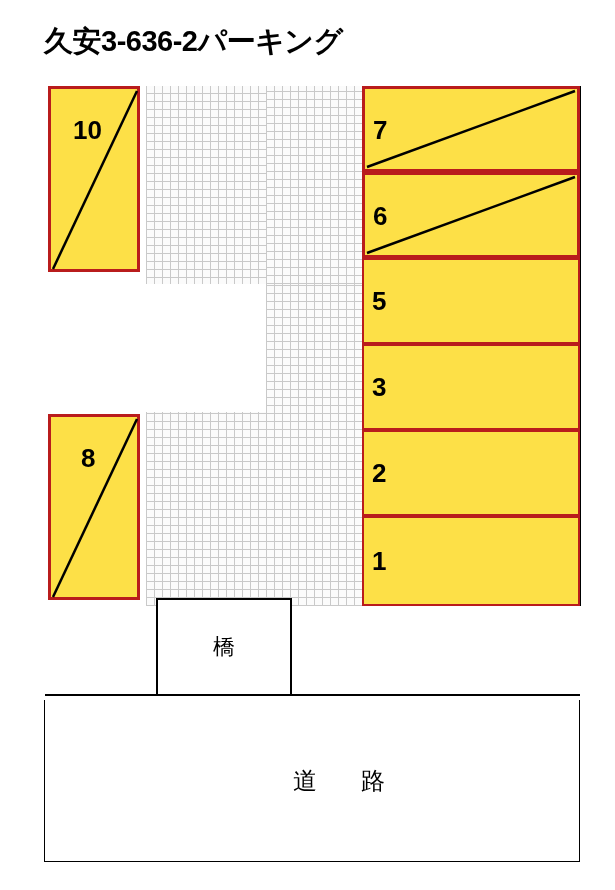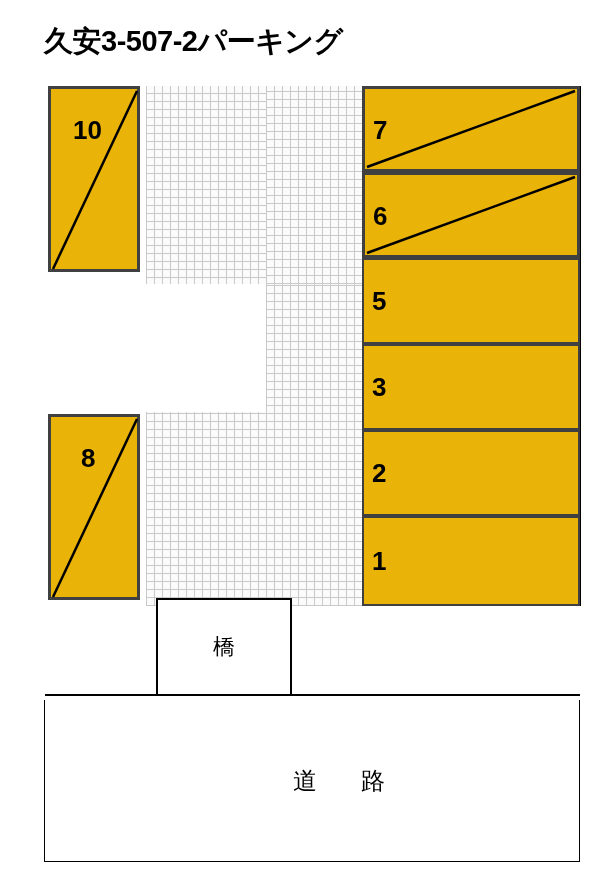--- a/index.html
+++ b/index.html
@@ -34,22 +34,22 @@
     background-color: #fbfbfb;
     background-image:
       repeating-linear-gradient(0deg, #c9c9c9 0px, #c9c9c9 1px, transparent 1px, transparent 8px),
       repeating-linear-gradient(90deg, #c9c9c9 0px, #c9c9c9 1px, transparent 1px, transparent 8px);
   }
 
   
   .stall {
     position: absolute;
     box-sizing: border-box;
-    border: 2px solid #404040;
-    background: #eab308;
+    border: 2px solid #b91c1c;
+    background: #fde047;
   }
   .stall.thick { border-width: 3px; }
   .stall-label {
     position: absolute;
     font-size: 26px;
     font-weight: bold;
     color: #000000;
   }
   .diag {
     position: absolute;
@@ -87,21 +87,21 @@
   .thickline {
     position: absolute;
     background: #000000;
   }
 </style>
 </head>
 <body>
 
 <div id="page">
 
-  <div class="title">久安3-507-2パーキング</div>
+  <div class="title">久安3-636-2パーキング</div>
 
   <div class="hatch" style="left:146px; top:86px; width:120px; height:520px;"></div>
   <div class="hatch" style="left:266px; top:86px; width:96px; height:198px;"></div>
   <div class="hatch" style="left:266px; top:284px; width:96px; height:322px;"></div>
 
   <div style="position:absolute; left:146px; top:284px; width:120px; height:128px; background:#ffffff;"></div>
 
   <div class="stall thick" style="left:48px; top:86px; width:92px; height:186px;">
     <svg class="diag" style="left:0; top:0;" width="88" height="182" viewBox="0 0 88 182">
       <line x1="2" y1="180" x2="86" y2="2"></line>

